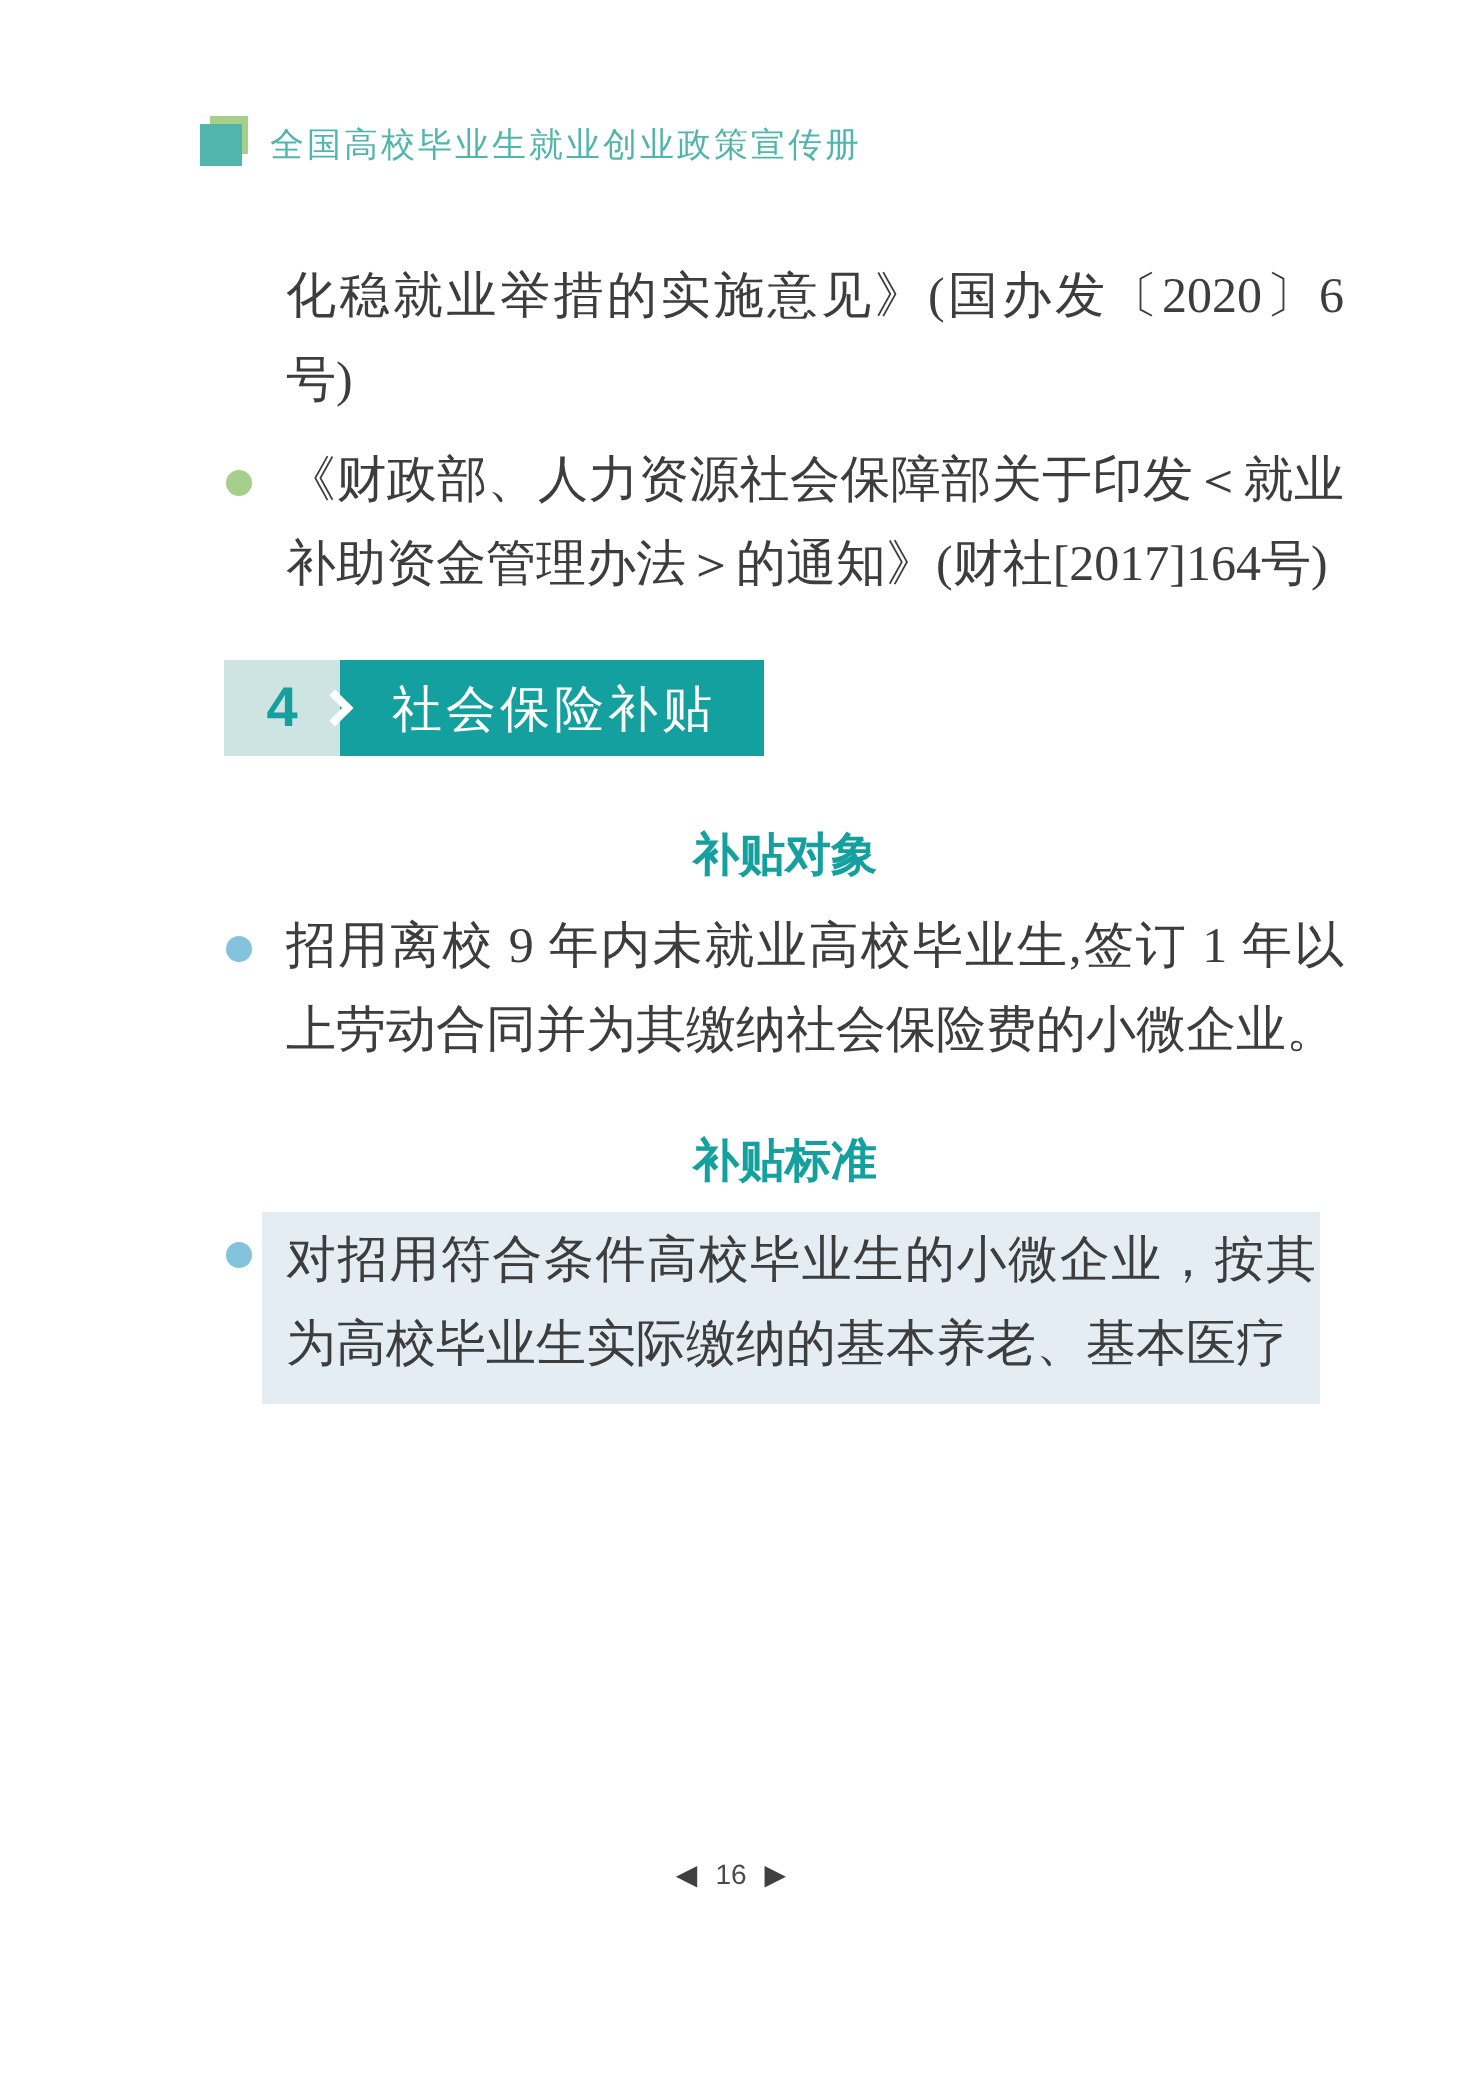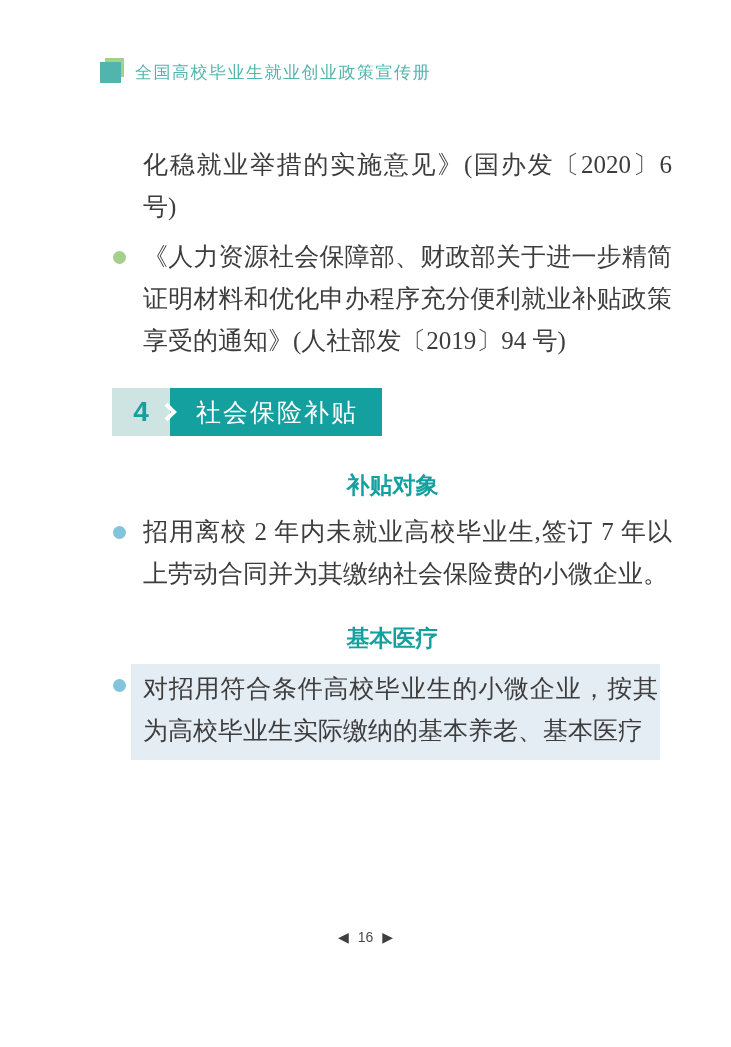--- a/index.html
+++ b/index.html
@@ -28,21 +28,21 @@
   }
   .hdr-title {
     color: var(--header-title, #52b5ad);
     font-size: 17px; letter-spacing: 1.5px;
   }
 
   
   .main { position: absolute; left: 112px; top: 128px; width: 560px; }
 
   .bullet-item { display: flex; margin: 8px 0 0 0; }
-  .bullet-item:first-child { margin-top: 16px; }
+  .bullet-item:first-child { margin-top: 0; }
   .bullet {
     flex: none; width: 13px; height: 13px; border-radius: 50%;
     margin: 15px 17px 0 1px;
     background: var(--bullet-green, #a6cf8c);
   }
   .bullet.blue { background: var(--bullet-blue, #83c4dc); }
   .bullet.hidden { visibility: hidden; }
   .bullet-text {
     flex: 1; margin: 0;
     font-size: 25px; line-height: 42px;
@@ -114,40 +114,40 @@
   </div>
 
   <div class="main">
 
     <div class="bullet-item">
       <span class="bullet hidden"></span>
       <p class="bullet-text">化稳就业举措的实施意见》(国办发〔2020〕6 号)</p>
     </div>
 
 
-
     <div class="bullet-item">
       <span class="bullet"></span>
-      <p class="bullet-text">《人力资源社会保障部、财政部关于进一步精简证明材料和优化申办程序充分便利就业补贴政策享受的通知》(人社部发〔2019〕94 号)</p>
+      <p class="bullet-text">《财政部、人力资源社会保障部关于印发＜就业补助资金管理办法＞的通知》(财社[2017]164号)</p>
     </div>
+
 
     <div class="section-badge">
       <span class="badge-num">4</span>
       <span class="badge-chevron"></span>
       <span class="badge-title">社会保险补贴</span>
     </div>
 
     <div class="sub-heading">补贴对象</div>
 
     <div class="bullet-item">
       <span class="bullet blue"></span>
-      <p class="bullet-text">招用离校 2 年内未就业高校毕业生,签订 7 年以上劳动合同并为其缴纳社会保险费的小微企业。</p>
+      <p class="bullet-text">招用离校 9 年内未就业高校毕业生,签订 1 年以上劳动合同并为其缴纳社会保险费的小微企业。</p>
     </div>
 
-    <div class="sub-heading second">基本医疗</div>
+    <div class="sub-heading second">补贴标准</div>
 
     <div class="bullet-item highlight">
       <span class="bullet blue"></span>
       <p class="bullet-text">对招用符合条件高校毕业生的小微企业，按其为高校毕业生实际缴纳的基本养老、基本医疗</p>
     </div>
 
   </div>
 
   <div class="footer">
     <span class="pg-arrow">◀</span>

